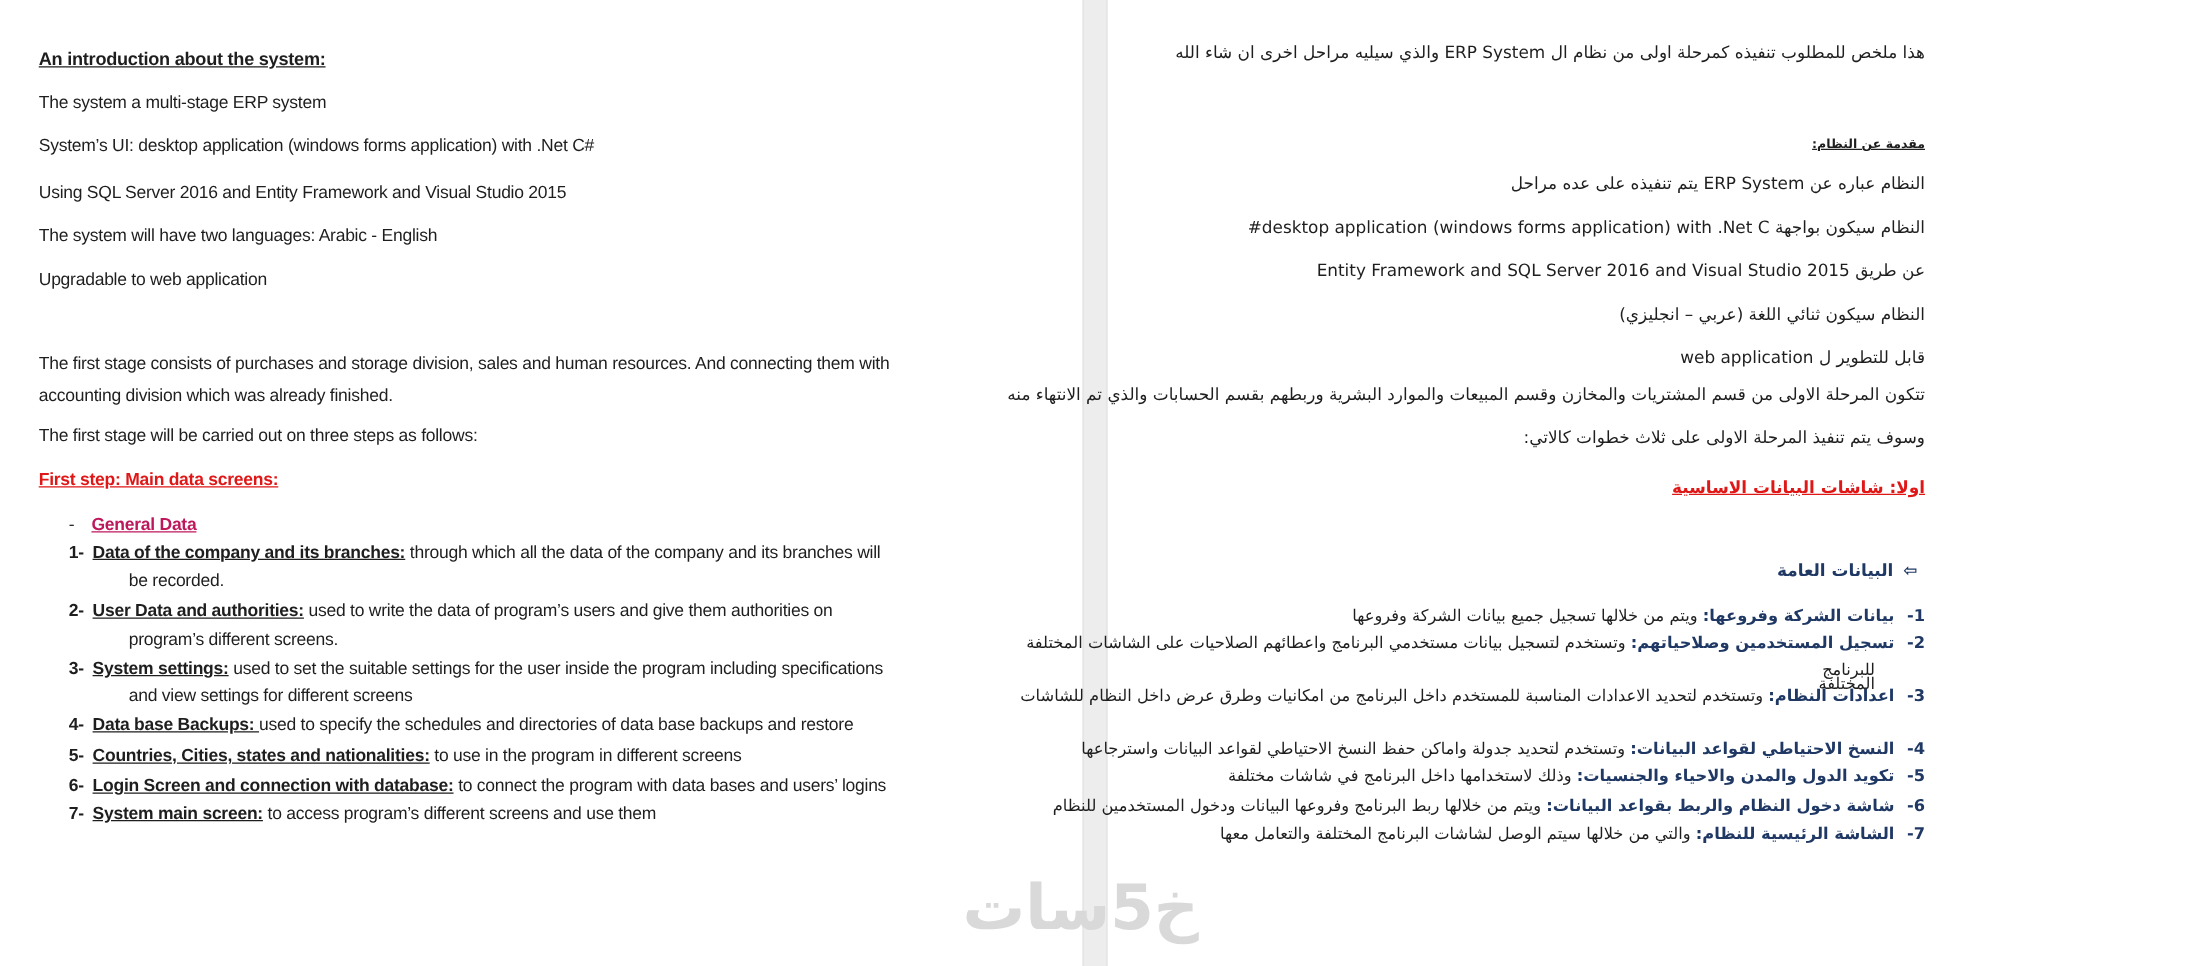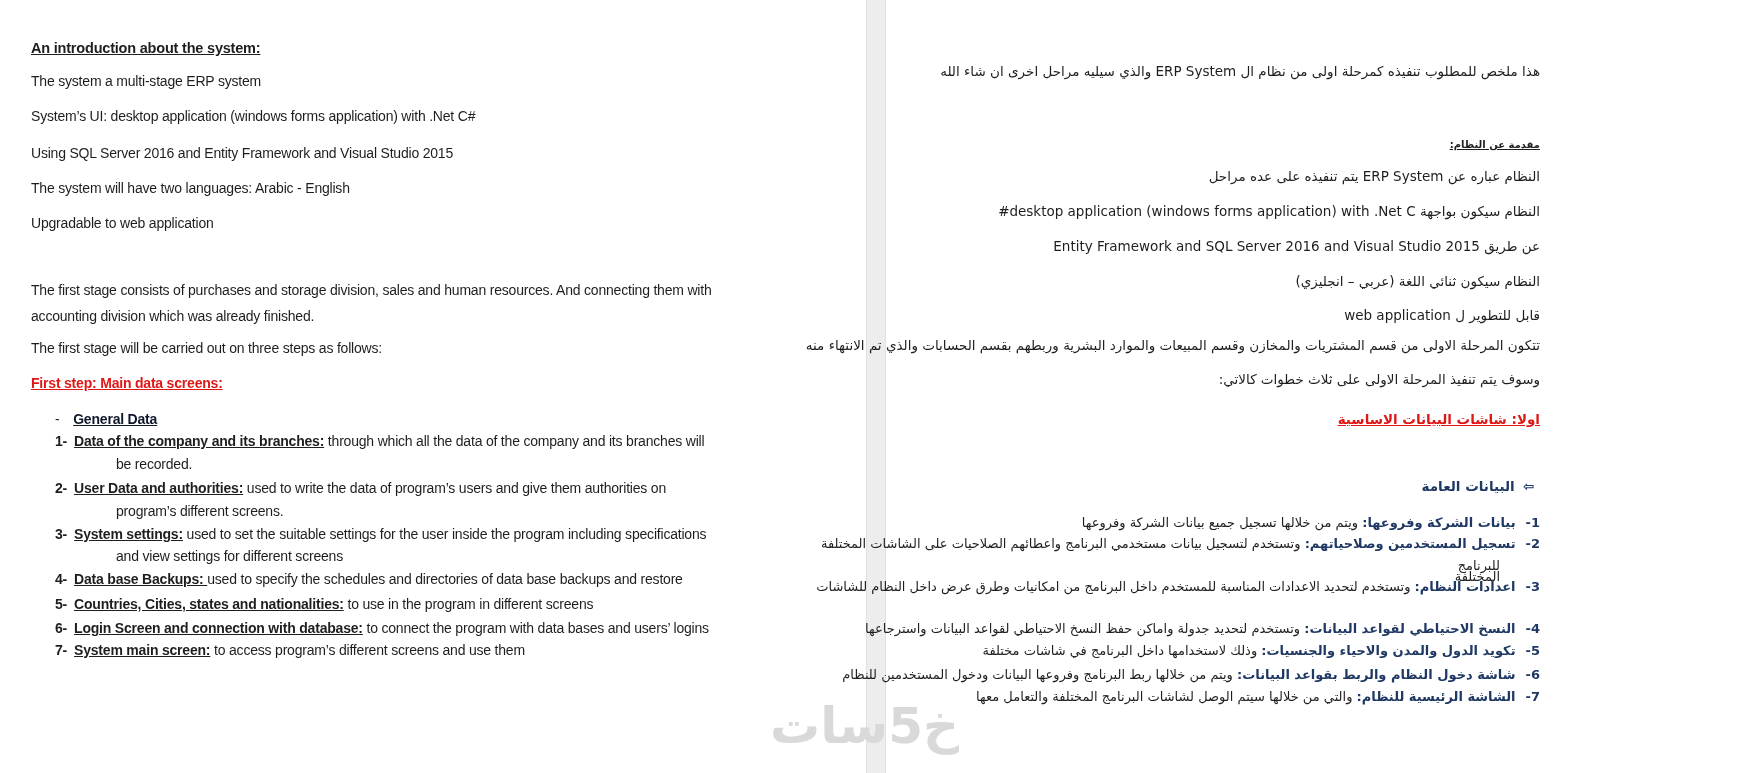--- a/index.html
+++ b/index.html
@@ -10,31 +10,31 @@
           border-left:1px solid #e2e2e2;border-right:1px solid #e2e2e2;box-sizing:border-box;z-index:1;}
   .page{position:absolute;top:0;height:773px;background:transparent;}
   .page.left{left:0;width:866px;}
   .page.right{left:886px;width:878px;}
 
   
   .left-col{position:absolute;left:31px;top:0;width:780px;height:773px;color:#1e1e1e;
             font-size:14px;letter-spacing:-0.2px;z-index:2;}
   .l-line{position:absolute;left:0;white-space:nowrap;line-height:20px;}
   .l-ind1{left:24px;}
-  .l-ind2{left:61px;padding-left:24px;}
+  .l-ind2{left:48px;padding-left:24px;}
   .lp-heading{font-weight:bold;text-decoration:underline;font-size:14.5px;}
   .red{color:#e01717;font-weight:bold;text-decoration:underline;}
   .num{font-weight:bold;margin-right:7px;}
   .ititle{font-weight:bold;text-decoration:underline;}
   .gd-dash{margin-right:10px;color:#2a2a2a;}
-  .navy{color:#0f172a;font-weight:bold;text-decoration:underline;}
+  .navy{color:#be185d;font-weight:bold;text-decoration:underline;}
 
   
   .right-col{position:absolute;right:224px;top:0;width:660px;height:714px;direction:rtl;
-             font-family:"DejaVu Sans",sans-serif;font-size:13.5px;color:#1e1e1e;z-index:2;margin-top:29px;}
+             font-family:"DejaVu Sans",sans-serif;font-size:13.5px;color:#1e1e1e;z-index:2;}
   .r-line{position:absolute;right:0;white-space:nowrap;line-height:19px;text-align:right;}
   .r-ind1{right:40px;}
   .r-head{font-weight:bold;text-decoration:underline;font-size:10px;}
   .r-red{color:#e01717;font-weight:bold;text-decoration:underline;}
   .r-navy{color:#1f3864;font-weight:bold;right:6px;}
   .arrow{margin-left:8px;font-weight:bold;}
   .rnum{font-weight:bold;color:#1f3864;margin-left:10px;unicode-bidi:isolate;}
   .rtitle{font-weight:bold;color:#1f3864;}
   .rlist{font-size:13px;}
 

